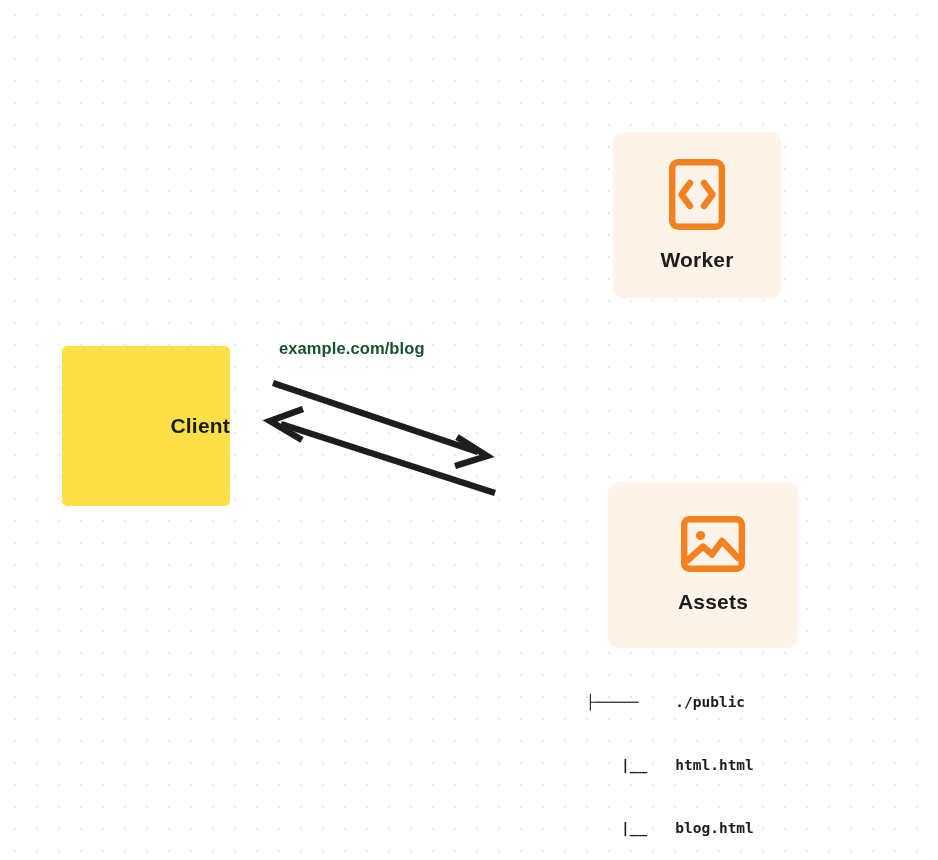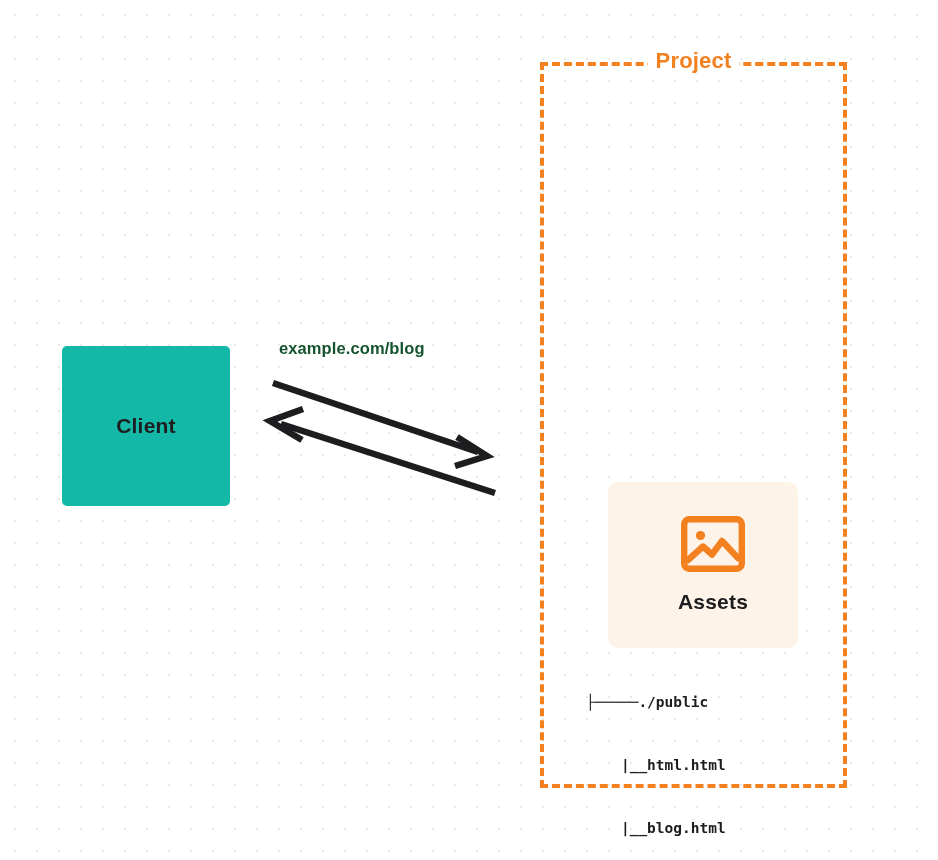--- a/index.html
+++ b/index.html
@@ -24,25 +24,25 @@
     inset: 0;
   }
 
   
   .client-node {
     position: absolute;
     left: 62px;
     top: 346px;
     width: 168px;
     height: 160px;
-    background: #14b8a6;
+    background: #fde047;
     border-radius: 5px;
     display: flex;
     align-items: center;
-    justify-content: center;
+    justify-content: flex-end;
   }
   .client-label {
     font-size: 21px;
     font-weight: 700;
     color: #1d1d1f;
     letter-spacing: 0.2px;
   }
 
   
   .request-label {
@@ -140,21 +140,21 @@
   .tree-row {
     display: flex;
     align-items: baseline;
   }
   .tree-glyph {
     flex: 0 0 auto;
     white-space: pre;
   }
   .tree-name {
     flex: 1 1 auto;
-    text-align: left;
+    text-align: center;
     white-space: pre;
   }
 </style>
 </head>
 <body>
 
 <div class="canvas">
 
   <div class="client-node">
     <span class="client-label">Client</span>
@@ -168,24 +168,31 @@
       <line x1="273" y1="383" x2="478" y2="452" stroke="#1d1d1f" stroke-width="6.5" stroke-linecap="butt"></line>
       <polyline points="457,437 487,456 455,466" fill="none" stroke="#1d1d1f" stroke-width="6.5" stroke-linecap="butt" stroke-linejoin="miter"></polyline>
     </g>
 
     <g>
       <line x1="495" y1="493" x2="281" y2="424" stroke="#1d1d1f" stroke-width="6.5" stroke-linecap="butt"></line>
       <polyline points="303,409 270,421 302,440" fill="none" stroke="#1d1d1f" stroke-width="6.5" stroke-linecap="butt" stroke-linejoin="miter"></polyline>
     </g>
   </svg>
 
-  <div class="project-box">
-    <div class="project-title">Project</div>
-  </div>
-
+
+  <div class="service-card card-worker">
+    <span class="card-icon">
+      <svg width="56" height="71" viewBox="0 0 56 71">
+        <rect x="3.2" y="3.2" width="49.6" height="64.6" rx="6" ry="6" fill="none" stroke="#f48120" stroke-width="6.4"></rect>
+        <polyline points="21,24 12.5,35.5 21,47" fill="none" stroke="#f48120" stroke-width="6.4" stroke-linecap="round" stroke-linejoin="round"></polyline>
+        <polyline points="35,24 43.5,35.5 35,47" fill="none" stroke="#f48120" stroke-width="6.4" stroke-linecap="round" stroke-linejoin="round"></polyline>
+      </svg>
+    </span>
+    <span class="card-label">Worker</span>
+  </div>
 
   <div class="service-card card-assets">
     <span class="card-icon">
       <svg width="64" height="56" viewBox="0 0 64 56">
         <rect x="3.2" y="3.2" width="57.6" height="49.6" rx="5" ry="5" fill="none" stroke="#f48120" stroke-width="6.4"></rect>
         <circle cx="19.5" cy="19.5" r="4.6" fill="#f48120"></circle>
         <polyline points="7,44 22,30.5 31,38.5 41,25 57,42" fill="none" stroke="#f48120" stroke-width="6.4" stroke-linecap="round" stroke-linejoin="round"></polyline>
       </svg>
     </span>
     <span class="card-label">Assets</span>

